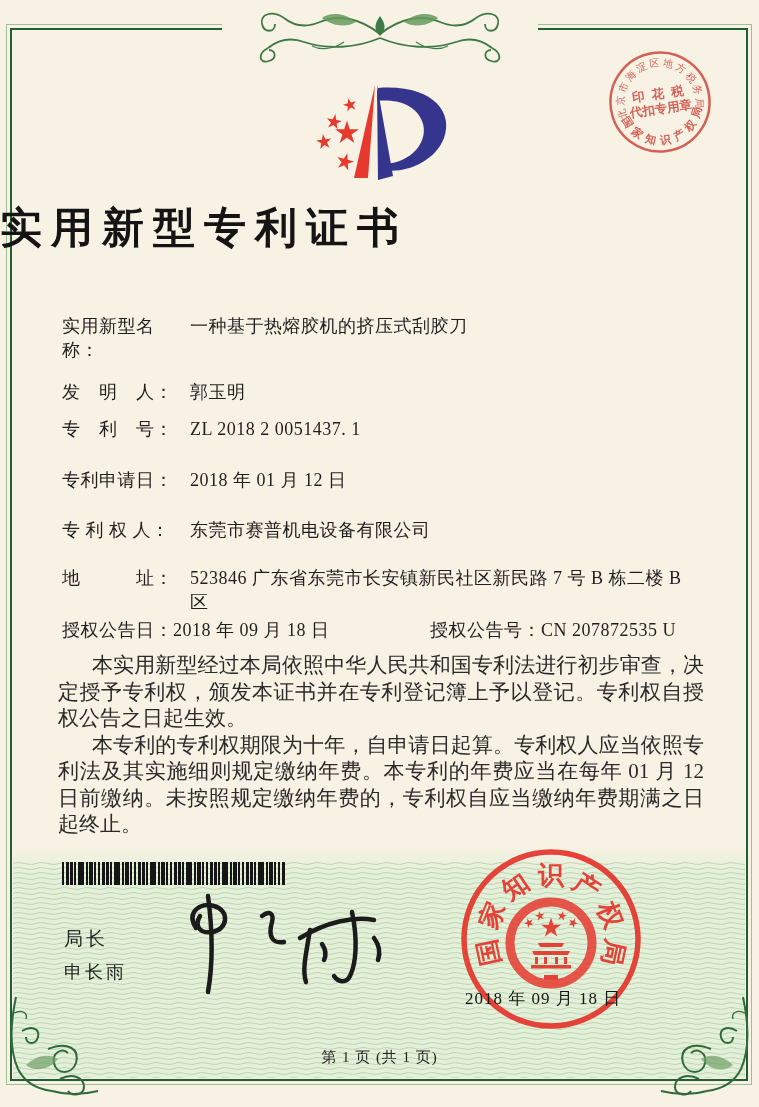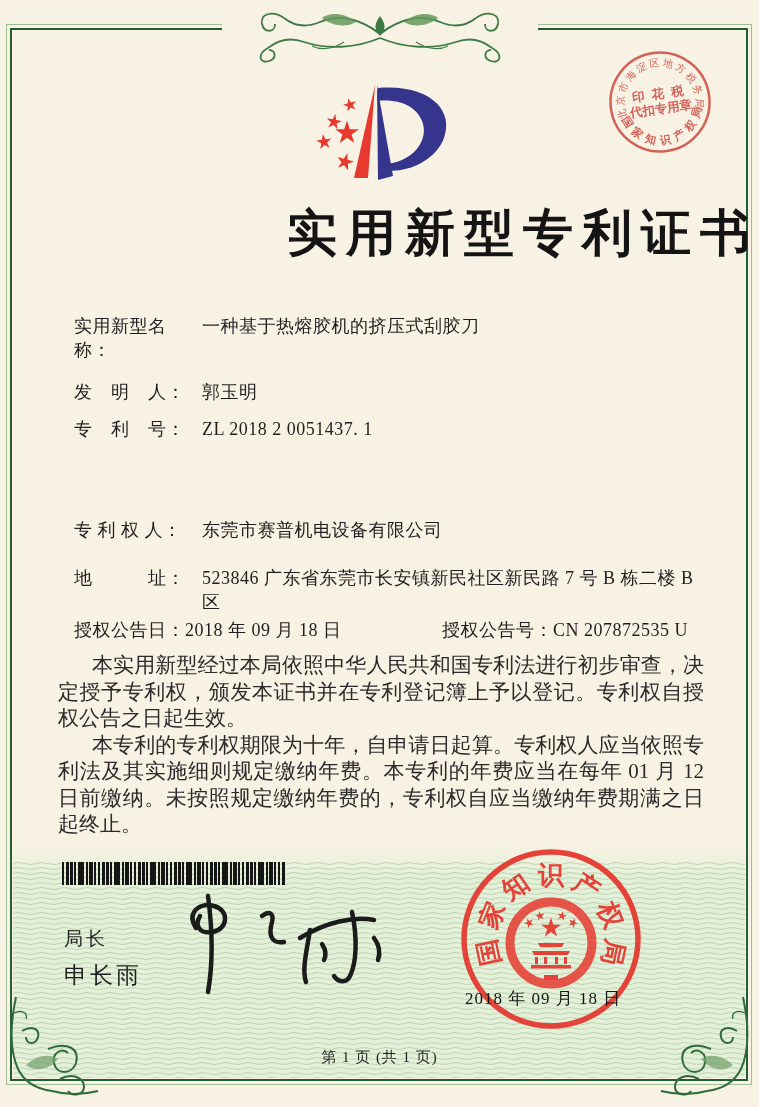--- a/index.html
+++ b/index.html
@@ -25,44 +25,44 @@
   .green-panel{
     position:absolute; left:13px; right:14px; top:845px; bottom:29px; z-index:0;
     background:linear-gradient(to bottom, rgba(228,240,218,0) 0, #e4f0da 30px);
   }
   .green-panel svg{position:absolute; left:0; top:16px; width:100%; height:calc(100% - 16px);}
   
   .cert-no{position:absolute; left:64px; top:92px; font-size:17px; letter-spacing:2px; z-index:3;}
   .logo{position:absolute; left:292px; top:74px; z-index:3;}
   .tax-stamp{position:absolute; left:602px; top:44px; transform:rotate(-8deg); z-index:3; opacity:.85;}
   .title{
-    position:absolute; top:200px; left:0; width:100%; margin:0; text-align:right;
-    font-size:50px; font-weight:700; letter-spacing:9px; color:#141414; z-index:3;
-  }
-  
-  .field-row{position:absolute; left:62px; right:40px; font-size:18px; letter-spacing:.5px; z-index:3;margin-left:12px;}
+    position:absolute; top:200px; left:0; width:100%; margin:0; text-align:left;
+    font-size:42px; font-weight:700; letter-spacing:9px; color:#141414; z-index:3;
+  }
+  
+  .field-row{position:absolute; left:62px; right:40px; font-size:18px; letter-spacing:.5px; z-index:3;}
   .f-label{display:inline-block; width:128px; vertical-align:top;}
   .f-value{display:inline-block; max-width:500px; vertical-align:top; line-height:24px;}
   .grant-right{position:absolute; left:368px; top:0; white-space:nowrap;}
   
   .body-text{
     position:absolute; left:58px; width:646px; top:652px; z-index:3;
     font-size:21px; line-height:26.5px; color:#2a2a2a; text-align:justify;
   }
   .body-text p{margin:0; text-indent:34px;}
   
   .barcode{
     position:absolute; left:62px; top:862px; width:224px; height:23px; z-index:3;
     background-image:
       repeating-linear-gradient(90deg,#151515 0 2px,transparent 2px 4px),
       repeating-linear-gradient(90deg,#151515 0 1px,transparent 1px 6px),
       repeating-linear-gradient(90deg,#151515 0 2px,transparent 2px 9px);
   }
   .issuer-title{position:absolute; left:64px; top:926px; font-size:19px; letter-spacing:3px; z-index:3;}
-  .issuer-name{position:absolute; left:64px; top:960px; font-size:23px; letter-spacing:3px; z-index:3;}
+  .issuer-name{position:absolute; left:64px; top:960px; font-size:18px; letter-spacing:3px; z-index:3;}
   .signature{position:absolute; left:160px; top:885px; z-index:4;}
   .seal{position:absolute; left:456px; top:844px; z-index:3; opacity:.92;}
   .seal-date{position:absolute; left:465px; top:987px; font-size:17px; letter-spacing:1px; color:#161616; z-index:4; white-space:nowrap;}
   .footer{position:absolute; left:0; top:1048px; width:100%; text-align:center; font-size:15px; letter-spacing:1px; z-index:3;}
 </style>
 </head>
 <body>
 
 <div class="page">
 
@@ -160,20 +160,23 @@
   <h1 class="title">实用新型专利证书</h1>
 
   <div class="field-row" style="top:314px">
     <span class="f-label">实用新型名称：</span><span class="f-value">一种基于热熔胶机的挤压式刮胶刀</span>
   </div>
   <div class="field-row" style="top:380px">
     <span class="f-label">发　明　人：</span><span class="f-value">郭玉明</span>
   </div>
   <div class="field-row" style="top:417px">
     <span class="f-label">专　利　号：</span><span class="f-value">ZL 2018 2 0051437. 1</span>
+  </div>
+  <div class="field-row" style="top:468px">
+    <span class="f-label">专利申请日：</span><span class="f-value">2018 年 01 月 12 日</span>
   </div>
   <div class="field-row" style="top:518px">
     <span class="f-label">专 利 权 人：</span><span class="f-value">东莞市赛普机电设备有限公司</span>
   </div>
   <div class="field-row" style="top:566px">
     <span class="f-label">地　　　址：</span><span class="f-value"><span>523846 广东省东莞市长安镇新民社区新民路 7 号 B 栋二楼 B</span><br><span>区</span></span>
   </div>
   <div class="field-row" style="top:618px">
     <span>授权公告日：</span><span>2018 年 09 月 18 日</span>
     <span class="grant-right"><span>授权公告号：</span><span>CN 207872535 U</span></span>

